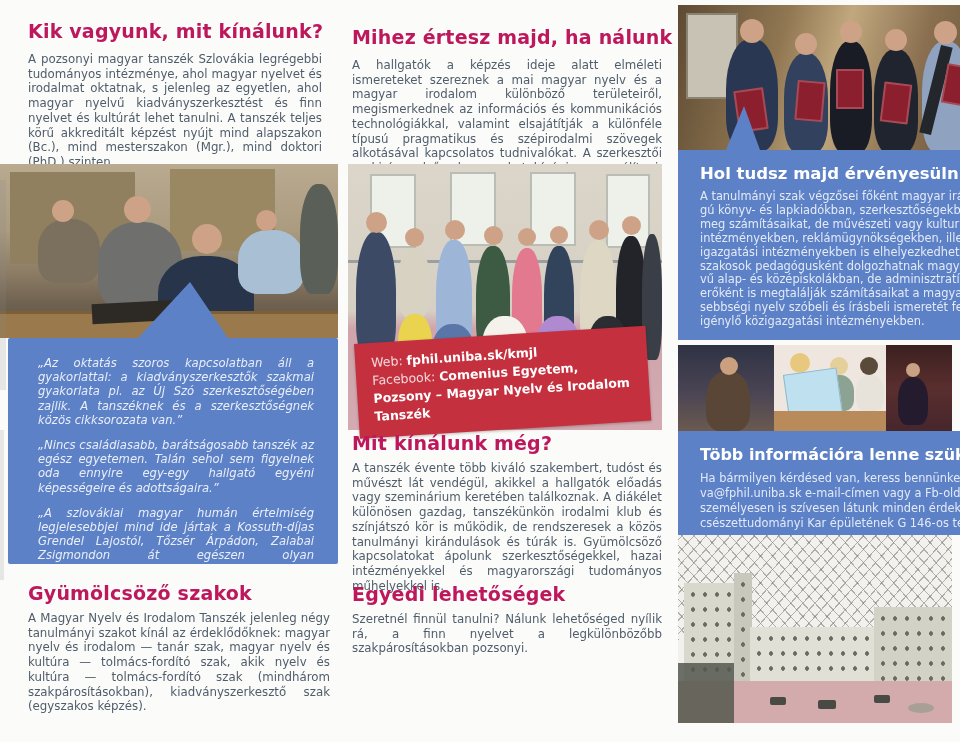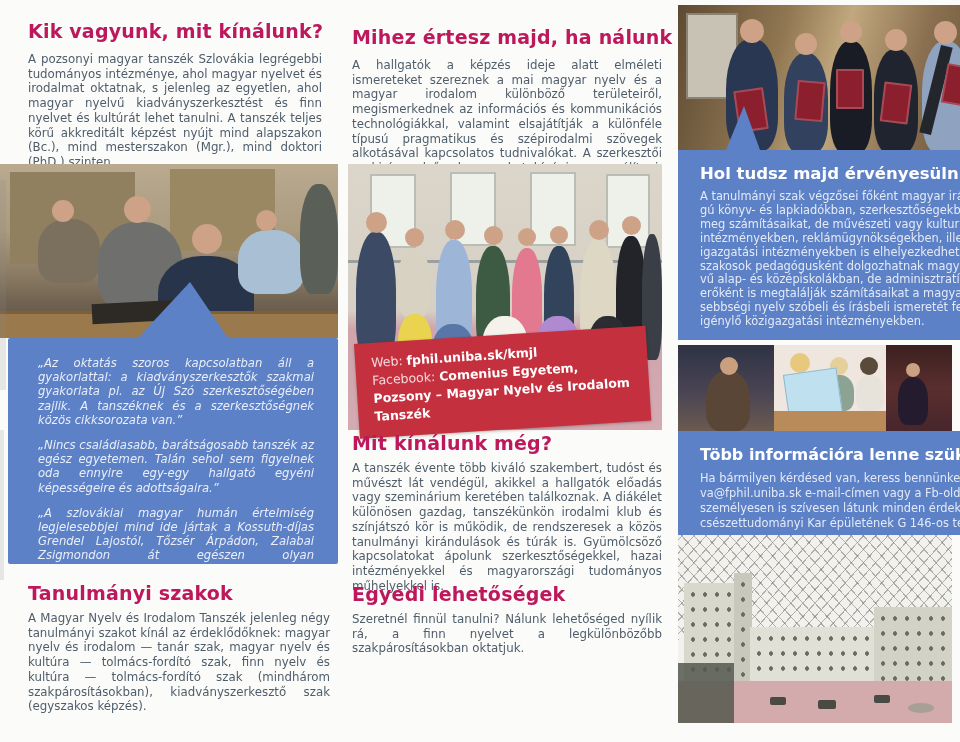--- a/index.html
+++ b/index.html
@@ -102,22 +102,22 @@
   <div style="position:absolute;left:92px;bottom:16px;width:88px;height:20px;background:#2d2a26;transform:rotate(-3deg);"></div>
   <div class="tri" style="left:138px;bottom:0;border-left:52px solid transparent;border-right:38px solid transparent;border-bottom:56px solid #5d81c6;"></div>
 </div>
 
 <div class="abs quote-box">
   <p class="quote">„Az oktatás szoros kapcsolatban áll a gyakorlattal: a kiadványszerkesztők szakmai gyakorlata pl. az Új Szó szerkesztőségében zajlik. A tanszéknek és a szerkesztőségnek közös cikksorozata van.”</p>
   <p class="quote">„Nincs családiasabb, barátságosabb tanszék az egész egyetemen. Talán sehol sem figyelnek oda ennyire egy-egy hallgató egyéni képességeire és adottságaira.”</p>
   <p class="quote">„A szlovákiai magyar humán értelmiség legjelesebbjei mind ide jártak a Kossuth-díjas Grendel Lajostól, Tőzsér Árpádon, Zalabai Zsigmondon át egészen olyan médiaszemélyiségekig, mint Bokros Krisztina vagy Récsei Noémi.”</p>
 </div>
 
-<div class="abs h-blue" style="left:28px;top:582px;">Tanulmányi szakok</div>
-<div class="abs body-txt" style="left:28px;top:611px;width:302px;">A Magyar Nyelv és Irodalom Tanszék jelenleg négy tanulmányi szakot kínál az érdeklődőknek: magyar nyelv és irodalom — tanár szak, magyar nyelv és kultúra — tolmács-fordító szak, finn nyelv és kultúra — tolmács-fordító szak (mindhárom szakpárosításokban), kiadványszerkesztő szak (egyszakos képzés).</div>
+<div class="abs h-blue" style="left:28px;top:582px;">Gyümölcsöző szakok</div>
+<div class="abs body-txt" style="left:28px;top:611px;width:302px;">A Magyar Nyelv és Irodalom Tanszék jelenleg négy tanulmányi szakot kínál az érdeklődőknek: magyar nyelv és irodalom — tanár szak, magyar nyelv és kultúra — tolmács-fordító szak, akik nyelv és kultúra — tolmács-fordító szak (mindhárom szakpárosításokban), kiadványszerkesztő szak (egyszakos képzés).</div>
 
 <div class="abs h-blue" style="left:352px;top:26px;">Mihez értesz majd, ha nálunk tanulsz?</div>
 <div class="abs body-txt" style="left:352px;top:58px;width:310px;">A hallgatók a képzés ideje alatt elméleti ismereteket szereznek a mai magyar nyelv és a magyar irodalom különböző területeiről, megismerkednek az információs és kommunikációs technológiákkal, valamint elsajátítják a különféle típusú pragmatikus és szépirodalmi szövegek alkotásával kapcsolatos tudnivalókat. A szerkesztői szakirány elsősorban azokat kívánja megszólítani, akik érdeklődnek a kreatív írás és az újságírás iránt.</div>
 
 <div id="photo-group" class="abs photo">
   <div class="window" style="left:22px;top:10px;width:46px;height:74px;"></div>
   <div class="window" style="left:102px;top:8px;width:46px;height:74px;"></div>
   <div class="window" style="left:182px;top:8px;width:46px;height:74px;"></div>
   <div class="window" style="left:258px;top:10px;width:44px;height:74px;"></div>
   <div style="position:absolute;left:0;top:96px;width:100%;height:3px;background:#9aa0a0;"></div>
@@ -155,21 +155,21 @@
     <span class="banner-label">Facebook:</span>
     <span class="banner-value">Comenius Egyetem, Pozsony – Magyar Nyelv és Irodalom Tanszék</span>
   </div>
 </div>
 
 <div class="abs h-blue" style="left:352px;top:432px;">Mit kínálunk még?</div>
 <div class="abs body-txt" style="left:352px;top:461px;width:310px;">A tanszék évente több kiváló szakembert, tudóst és művészt lát vendégül, akikkel a hallgatók előadás vagy szeminárium keretében találkoznak. A diákélet különösen gazdag, tanszékünkön irodalmi klub és színjátszó kör is működik, de rendszeresek a közös tanulmányi kirándulások és túrák is. Gyümölcsöző kapcsolatokat ápolunk szerkesztőségekkel, hazai intézményekkel és magyarországi tudományos műhelyekkel is.</div>
 
 <div class="abs h-blue" style="left:352px;top:583px;text-align:center;">Egyedi lehetőségek</div>
 <div class="abs body-txt" style="left:352px;top:612px;width:310px;">
-  <p>Szeretnél finnül tanulni? Nálunk lehetőséged nyílik rá, a finn nyelvet a legkülönbözőbb szakpárosításokban oktatjuk.</p>
+  <p>Szeretnél finnül tanulni? Nálunk lehetőséged nyílik rá, a finn nyelvet a legkülönbözőbb szakpárosításokban pozsonyi.</p>
 </div>
 
 <div id="photo-grads" class="abs photo">
   <div style="position:absolute;left:8px;top:8px;width:52px;height:86px;background:#c7c2b4;border:2px solid #8a8374;box-sizing:border-box;"></div>
   <div class="blob" style="left:48px;top:34px;width:52px;height:112px;background:#2a3752;"></div>
   <div class="head" style="left:62px;top:14px;width:24px;height:24px;"></div>
   <div class="blob" style="left:106px;top:48px;width:44px;height:100px;background:#32415e;"></div>
   <div class="head" style="left:117px;top:28px;width:22px;height:22px;"></div>
   <div class="blob" style="left:152px;top:36px;width:42px;height:112px;background:#191c24;"></div>
   <div class="head" style="left:162px;top:16px;width:22px;height:22px;"></div>

